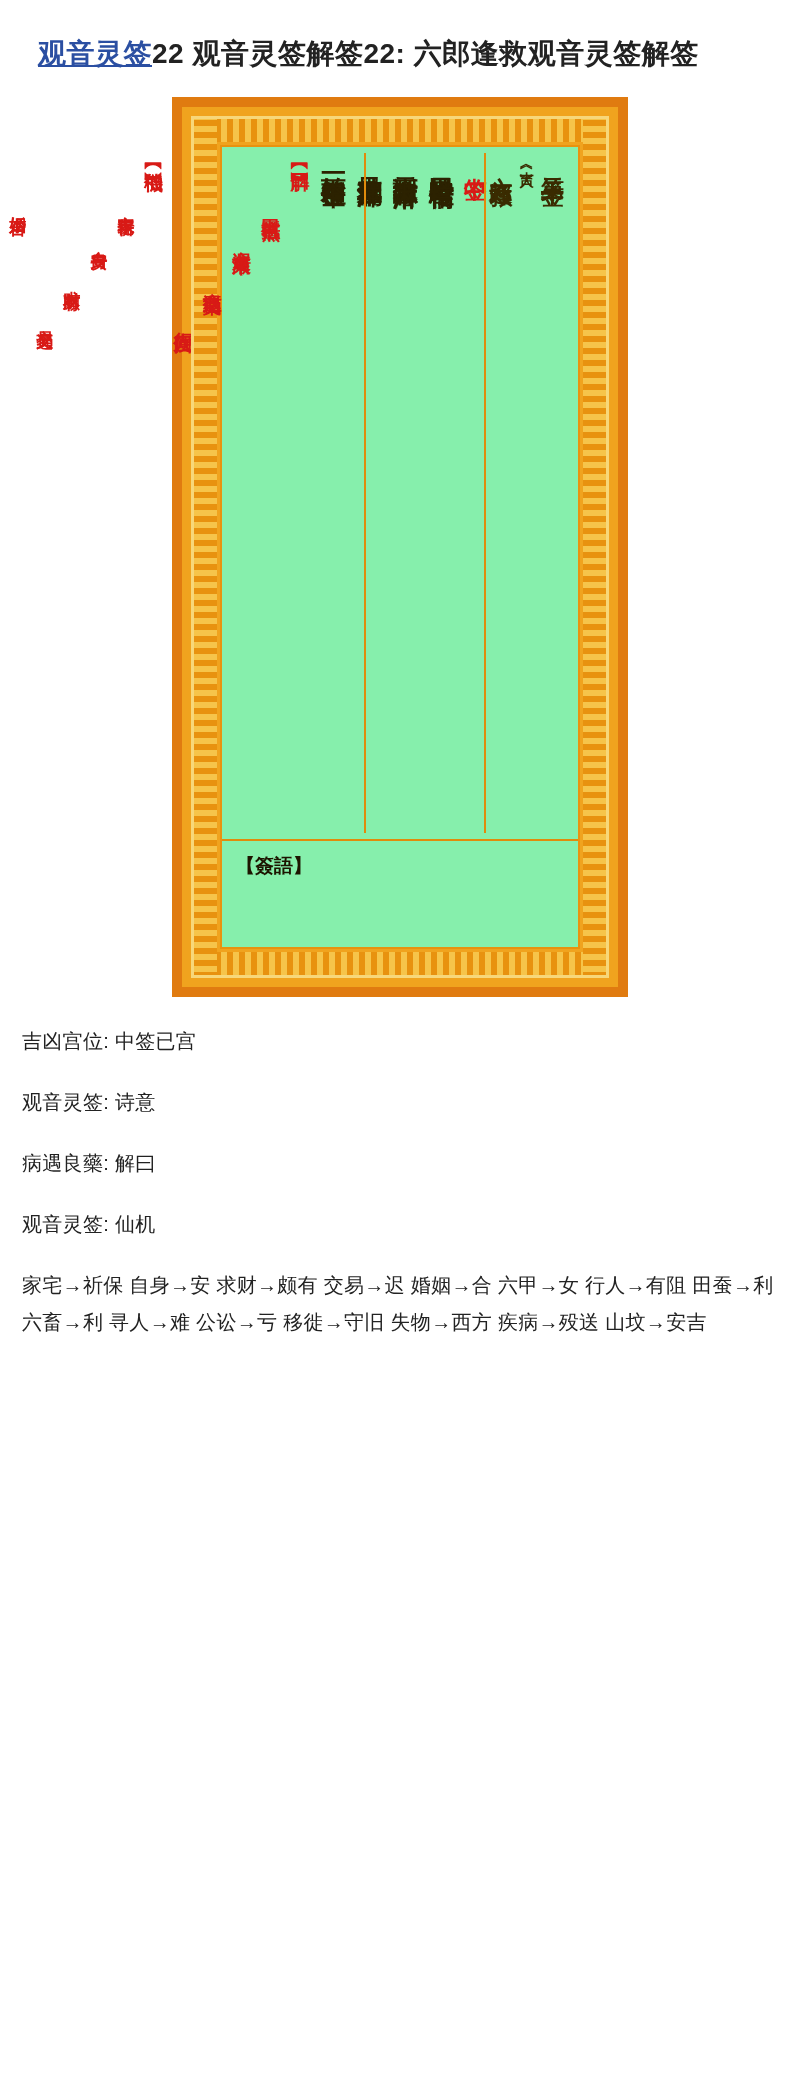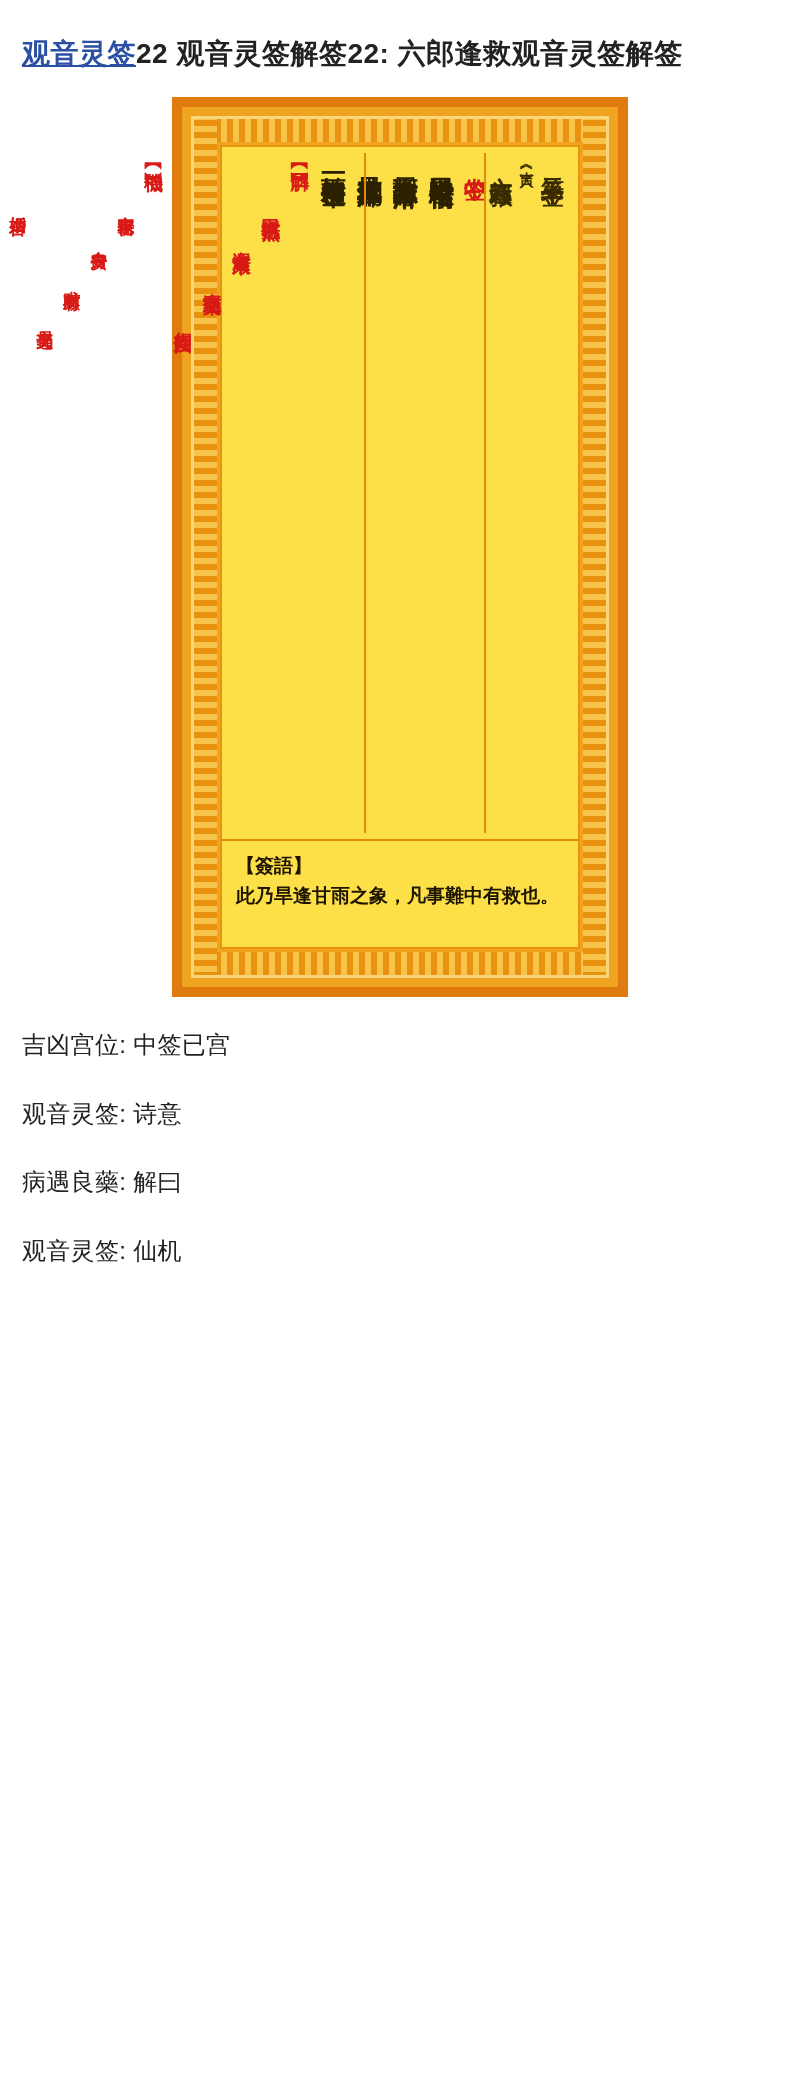--- a/index.html
+++ b/index.html
@@ -24,20 +24,21 @@
     font-size: 28px;
     line-height: 1.55;
     font-weight: bold;
     color: #222222;
     margin: 8px 0 22px 0;
     letter-spacing: 0.5px;
   }
   .title .link {
     color: #2b4fa2;
     text-decoration: underline;
+    margin-left: 16px;
   }
   
   .card-wrap {
     display: flex;
     justify-content: center;
     margin: 10px 0 26px 0;
   }
   .card {
     width: 456px;
     height: 900px;
@@ -61,21 +62,21 @@
   .fret-top { left: 9px; right: 9px; top: 9px; height: 26px; }
   .fret-bottom { left: 9px; right: 9px; bottom: 9px; height: 26px; }
   .fret-left { left: 9px; top: 9px; bottom: 9px; width: 26px;
     background: repeating-linear-gradient(0deg, #e8920f 0 6px, #f6c44a 6px 12px); }
   .fret-right { right: 9px; top: 9px; bottom: 9px; width: 26px;
     background: repeating-linear-gradient(0deg, #e8920f 0 6px, #f6c44a 6px 12px); }
 
   .card-face {
     position: absolute;
     left: 38px; right: 38px; top: 38px; bottom: 38px;
-    background: #fde047;
+    background: #86efac;
     border: 2px solid #e8920f;
     box-sizing: border-box;
     display: flex;
     flex-direction: column;
   }
   .verse-area {
     flex: 1;
     display: flex;
     flex-direction: row-reverse;
     align-items: flex-start;
@@ -138,21 +139,21 @@
     font-size: 19px;
     line-height: 1.55;
     font-weight: bold;
     min-height: 108px;
     box-sizing: border-box;
   }
   .qian-yu .label { display: block; }
 
   
   .para {
-    font-size: 24px;
+    font-size: 20px;
     line-height: 1.85;
     color: #222222;
     margin: 0 0 24px 0;
     letter-spacing: 0.3px;
   }
   .para.last { margin-bottom: 0; }
 </style>
 </head>
 <body>
 
@@ -201,25 +202,25 @@
           <div class="col col-red-sm col-pad-2">自身安</div>
           <div class="col col-red-sm col-pad-3">求財頗有</div>
           <div class="col col-red-sm col-pad-4">交易遲</div>
           <div class="col col-red-sm col-pad-1">婚姻合</div>
           <div class="col col-red-sm col-pad-2">六甲女</div>
 
         </div>
 
         <div class="qian-yu">
           <span class="label">【簽語】</span>
-          <span>此乃旱逢甘雨之象，凡事難中有救也。</span>
         </div>
       </div>
       <div class="card-inner-border"></div>
     </div>
   </div>
 
   <p class="para">吉凶宫位: 中签已宫</p>
   <p class="para">观音灵签: 诗意</p>
   <p class="para">病遇良藥: 解曰</p>
   <p class="para">观音灵签: 仙机</p>
+  <p class="para last">家宅→祈保 自身→安 求财→颇有 交易→迟 婚姻→合 六甲→女 行人→有阻 田蚕→利 六畜→利 寻人→难 公讼→亏 移徙→守旧 失物→西方 疾病→殁送 山坟→安吉</p>
 
 </div>
 
 </body></html>

